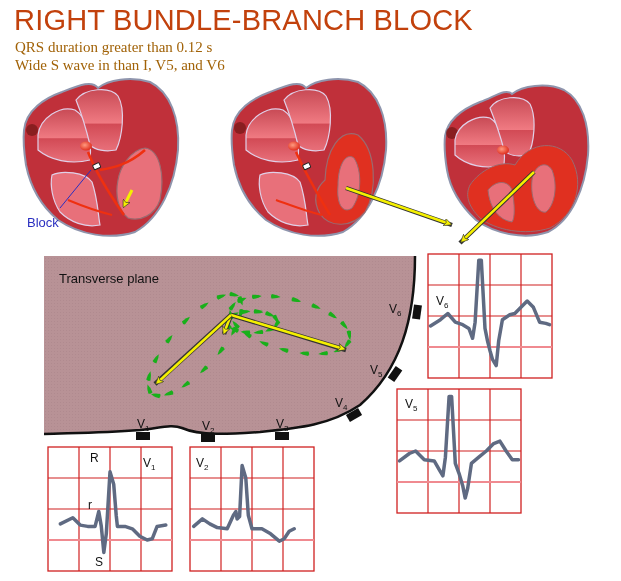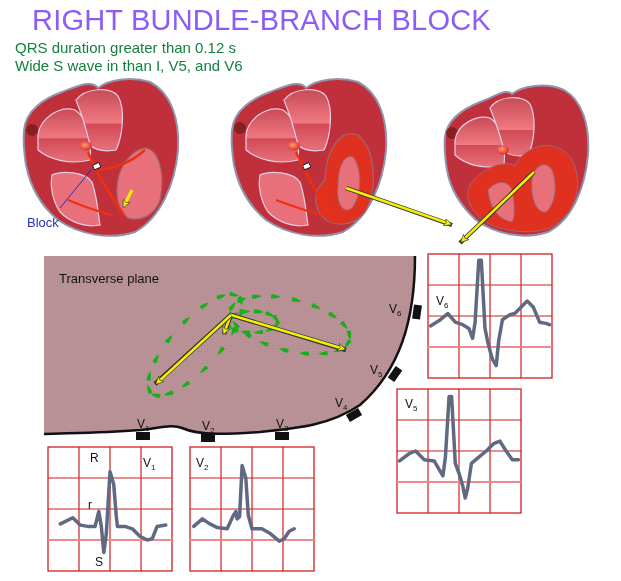--- a/index.html
+++ b/index.html
@@ -1,18 +1,18 @@
 <!DOCTYPE html>
 <html><head>
 <meta charset="utf-8">
 <style>
   html, body { margin:0; padding:0; background:#ffffff; }
   body { width:621px; height:581px; position:relative; overflow:hidden; font-family:"Liberation Sans", sans-serif; }
-  .title { position:absolute; left:32px; top:4px; font-size:29px; color:#8b5cf6; letter-spacing:0.2px; }
-  .sub { position:absolute; left:15px; font-size:15px; color:#15803d; }
+  .title { position:absolute; left:14px; top:4px; font-size:29px; color:#c2410c; letter-spacing:0.2px; }
+  .sub { position:absolute; left:15px; font-size:15px; color:#a16207;font-family:Liberation Serif, serif; }
   #sub1 { top:39px; }
   #sub2 { top:57px; }
   svg { position:absolute; left:0; top:0; }
   .lbl { font-family:"Liberation Sans", sans-serif; }
 </style>
 </head>
 <body>
 
 <div class="title">RIGHT BUNDLE-BRANCH BLOCK</div>
 <div class="sub" id="sub1">QRS duration greater than 0.12 s</div>

